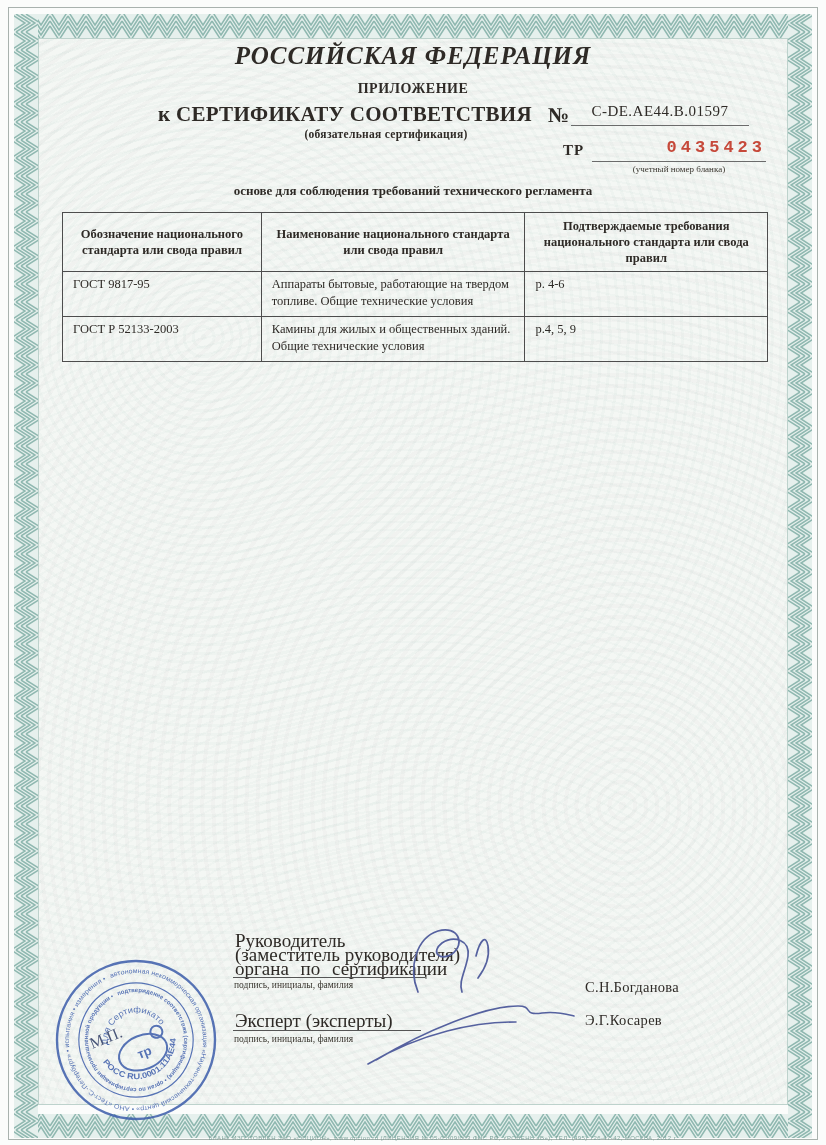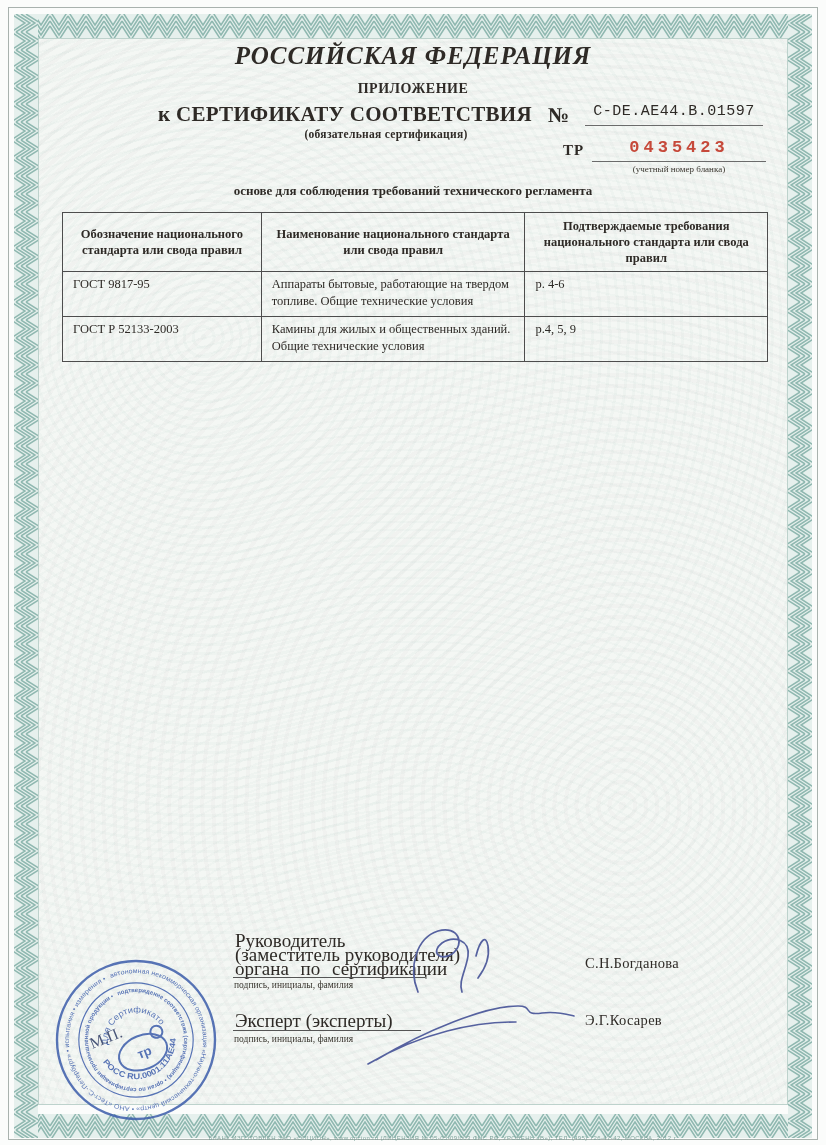--- a/index.html
+++ b/index.html
@@ -19,26 +19,26 @@
       repeating-radial-gradient(circle at 78% 72%, rgba(175,150,160,0.05) 0 4px, rgba(255,255,255,0) 4px 11px),
       repeating-radial-gradient(circle at 50% 110%, rgba(140,180,170,0.05) 0 2px, rgba(255,255,255,0) 2px 8px);
   }
   .abs { position:absolute; }
   .center { text-align:center; }
   .b { font-weight:bold; }
   .country-title { left:0; right:0; top:42px; font-size:25px; letter-spacing:1px;font-style:italic; }
   .doc-type { left:0; right:0; top:81px; font-size:14px; letter-spacing:0.5px; }
   .cert-line { left:158px; top:102px; font-size:21px; letter-spacing:0.3px; white-space:nowrap; }
   .num-sign { left:548px; top:103px; font-size:21px; }
-  .cert-number-field { left:585px; top:103px; width:178px; height:23px;
-    border-bottom:1px solid #6b6b6b; text-align:center; font-size:15px; letter-spacing:0.5px;font-family:Liberation Mono, monospace; }
+  .cert-number-field { left:571px; top:103px; width:178px; height:23px;
+    border-bottom:1px solid #6b6b6b; text-align:center; font-size:15px; letter-spacing:0.5px; }
   .cert-kind { left:0; width:772px; top:128px; font-size:11.5px; letter-spacing:0.3px; }
   .tr-label { left:563px; top:142px; font-size:15px; letter-spacing:1px; }
   .blank-number-field { left:592px; top:138px; width:174px; height:24px;
-    border-bottom:1px solid #6b6b6b; text-align:center;
+    border-bottom:1px solid #6b6b6b; text-align:right;
     font-size:17px; font-weight:bold; letter-spacing:4px; color:#c6493a;
     font-family:"Liberation Mono","DejaVu Sans Mono",monospace; }
   .blank-caption { left:592px; top:164px; width:174px; font-size:9px; color:#3a362f; }
   .intro { left:0; right:0; top:183px; font-size:13px; line-height:15.5px; }
   table.std { position:absolute; left:62px; top:212px; width:706px;
     border-collapse:collapse; table-layout:fixed; font-size:12.5px; }
   table.std th, table.std td { border:1px solid #4d4d4d; vertical-align:top; }
   table.std th { font-weight:bold; text-align:center; vertical-align:middle;
     padding:5px 8px; line-height:16px; height:52px; }
   table.std td { padding:4px 10px 6px 10px; line-height:17px;margin-left:43px; }
@@ -139,21 +139,21 @@
         <td>р.4, 5, 9</td>
       </tr>
     </tbody>
   </table>
 
   <div class="abs sig-role" style="top:934px">Руководитель</div>
   <div class="abs sig-role" style="top:948px">(заместитель руководителя)</div>
   <div class="abs sig-role word-sp" style="top:962px">органа по сертификации</div>
   <div class="sig-underline" style="left:233px;top:977px;width:192px"></div>
   <div class="abs sig-caption" style="top:980px">подпись, инициалы, фамилия</div>
-  <div class="abs sig-name" style="left:585px;top:955px">С.Н.Богданова</div>
+  <div class="abs sig-name" style="left:585px;top:979px">С.Н.Богданова</div>
 
   <svg class="sig-svg" style="left:404px;top:922px" width="100" height="78" viewBox="0 0 100 78">
     <path d="M14,70 C4,46 12,16 34,9 C54,3 62,22 48,32 C36,40 26,30 38,21 C50,13 66,18 64,34 C62,48 54,60 58,70 M72,34 C76,18 82,12 84,24 C86,36 80,48 74,56" stroke="#55619f" stroke-width="1.7" fill="none" stroke-linecap="round"></path>
   </svg>
 
   <div class="abs sig-role" style="top:1014px">Эксперт (эксперты)</div>
   <div class="sig-underline" style="left:233px;top:1030px;width:188px"></div>
   <div class="abs sig-caption" style="top:1034px">подпись, инициалы, фамилия</div>
   <div class="abs sig-name" style="left:585px;top:1012px">Э.Г.Косарев</div>
 

